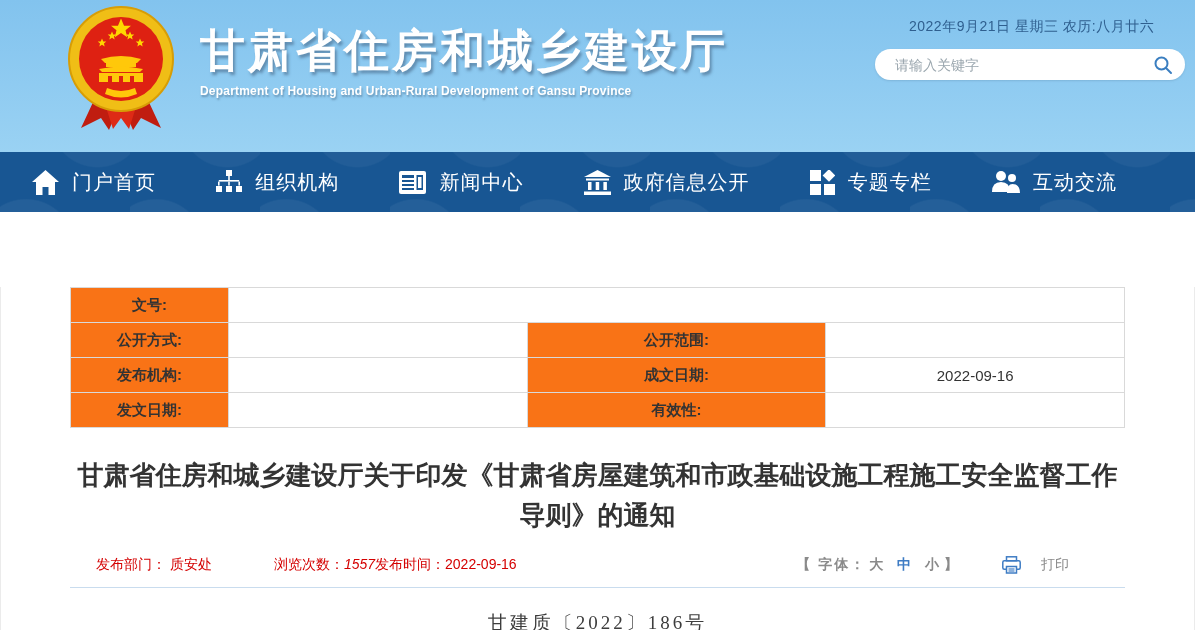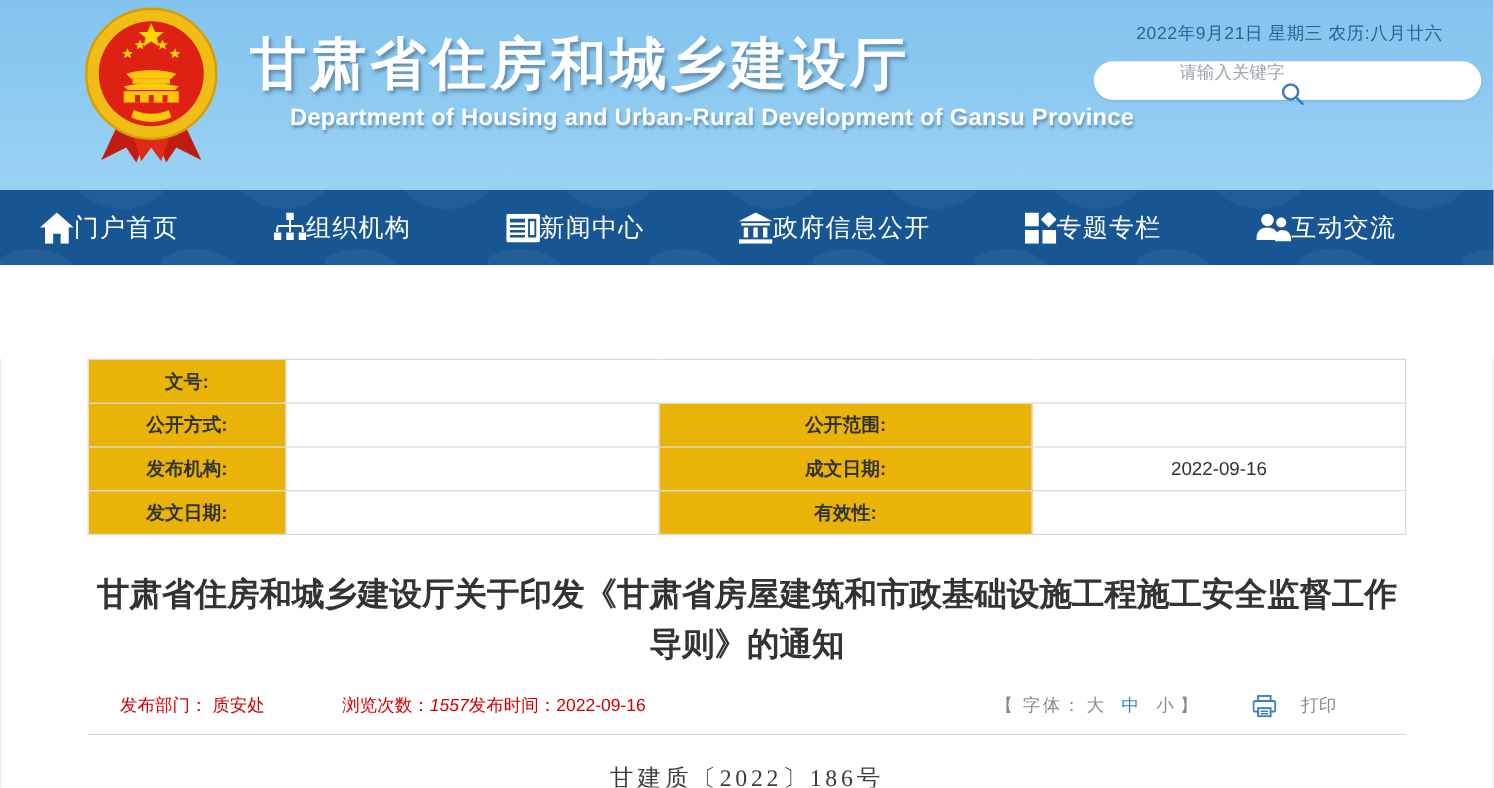--- a/index.html
+++ b/index.html
@@ -6,65 +6,65 @@
   html,body { width:1195px; height:630px; overflow:hidden; }
   body { font-family:"Liberation Sans","DejaVu Sans",sans-serif; background:#fff; }
 
   
   .header { position:relative; height:152px; background:linear-gradient(180deg,#82c3ee 0%,#8fcbf1 55%,#9ad2f3 100%); }
   .brand { position:absolute; left:58px; top:0; display:flex; align-items:flex-start; }
   .emblem { width:126px; height:132px; margin-top:2px; }
   .brand-text { margin-left:16px; padding-top:26px; }
   .site-title { font-size:45px; font-weight:bold; color:#fff; letter-spacing:3px; line-height:1.1;
                 text-shadow:2px 3px 3px rgba(60,90,120,.55); white-space:nowrap; }
-  .site-subtitle { margin-top:8px; font-size:19px; font-weight:bold; color:#fff; letter-spacing:.2px;
-                   text-shadow:1px 2px 2px rgba(60,90,120,.5); white-space:nowrap;margin-left:32px; }
+  .site-subtitle { margin-top:8px; font-size:12px; font-weight:bold; color:#fff; letter-spacing:.2px;
+                   text-shadow:1px 2px 2px rgba(60,90,120,.5); white-space:nowrap; }
 
   .header-right { position:absolute; top:6px; right:4px; width:316px; font-size:14px; }
   .weather-row { display:flex; align-items:center; padding-left:48px; color:#2d2d2d; white-space:nowrap; }
   .weather-row .city { font-weight:bold; color:#222; }
   .sun-icon { display:inline-block; margin:0 6px; }
   .sep { color:#6f9dbd; margin:0 8px; }
   .air-badge { display:inline-block; margin-left:6px; padding:1px 5px; background:#ffae10; color:#ffee9e;
                font-size:13px; font-weight:bold; border-radius:2px; }
   .date-row { margin-top:12px; padding-left:34px; color:#2f5f8f; white-space:nowrap; letter-spacing:.5px; }
   .search-box { margin-top:13px; display:flex; align-items:center; width:310px; height:31px; background:#fff;
-                border-radius:16px; padding:0 12px 0 20px; box-shadow:0 1px 2px rgba(80,120,150,.25);flex-direction:column; }
+                border-radius:16px; padding:0 12px 0 20px; box-shadow:0 1px 2px rgba(80,120,150,.25); }
   .search-box input { flex:1; border:none; outline:none; background:transparent; font-size:14px; color:#333;
                       font-family:"Liberation Sans",sans-serif; }
   .search-box input::placeholder { color:#9aa6ae; }
   .search-btn { background:none; border:none; cursor:pointer; display:flex; align-items:center; }
 
   
   .navbar { height:60px; background-color:#185693;
             background-image:radial-gradient(circle at 20% 150%, rgba(255,255,255,.05) 0 34%, transparent 35%),
                              radial-gradient(circle at 75% -50%, rgba(255,255,255,.045) 0 34%, transparent 35%);
             background-size:130px 64px;
             display:flex; align-items:center; justify-content:space-between; padding:0 78px 0 32px; }
-  .nav-item { display:flex; align-items:center; color:#fff; font-size:20px; cursor:pointer;
+  .nav-item { display:flex; align-items:center; gap:13px; color:#fff; font-size:20px; cursor:pointer;
               white-space:nowrap; letter-spacing:1px; }
   .nav-item svg { display:block; }
 
   
   .main { background:#fff; border-left:1px solid #ebebeb; border-right:1px solid #ebebeb; height:418px; }
 
   table.doc-table { width:1055px; margin:75px auto 0; border-collapse:collapse; table-layout:fixed; }
   table.doc-table th, table.doc-table td { border:1px solid #d9d9d9; height:35px; font-size:15px; color:#333;
                                            text-align:center; vertical-align:middle; }
-  table.doc-table th { font-weight:bold; width:158px; background:#eab308; }
+  table.doc-table th { font-weight:bold; width:158px; background:#f97316; }
 
   .article-title { width:1060px; margin:27px auto 0; text-align:center; font-size:26px; font-weight:bold;
                    color:#333; line-height:1.55; }
 
   .meta-bar { display:flex; align-items:flex-start; margin:20px 69px 0; padding:0 26px 13px 26px;
               border-bottom:1px solid #c9dcee; font-size:14px; color:#d40000; }
   .meta-views { margin-left:62px; }
   .meta-views .views-num { font-style:italic; }
   .meta-time { }
-  .font-switch { margin-left:auto; color:#8a8a8a; letter-spacing:2px; white-space:nowrap; }
+  .font-switch { margin-left:auto; color:#8a8a8a; letter-spacing:2px; white-space:nowrap;font-weight:bold; }
   .font-switch .fs { cursor:pointer; margin:0 3px; }
   .font-switch .fs-medium { color:#3e7cc4; }
   .print-group { display:flex; align-items:center; gap:20px; margin-left:42px; margin-right:30px;
                  color:#8a8a8a; cursor:pointer; }
 
   .doc-number { margin-top:22px; text-align:center; font-family:"Liberation Serif","DejaVu Serif",serif;
                 font-size:19px; color:#3d3d3d; letter-spacing:3px; }
 </style>
 </head>
 <body>

